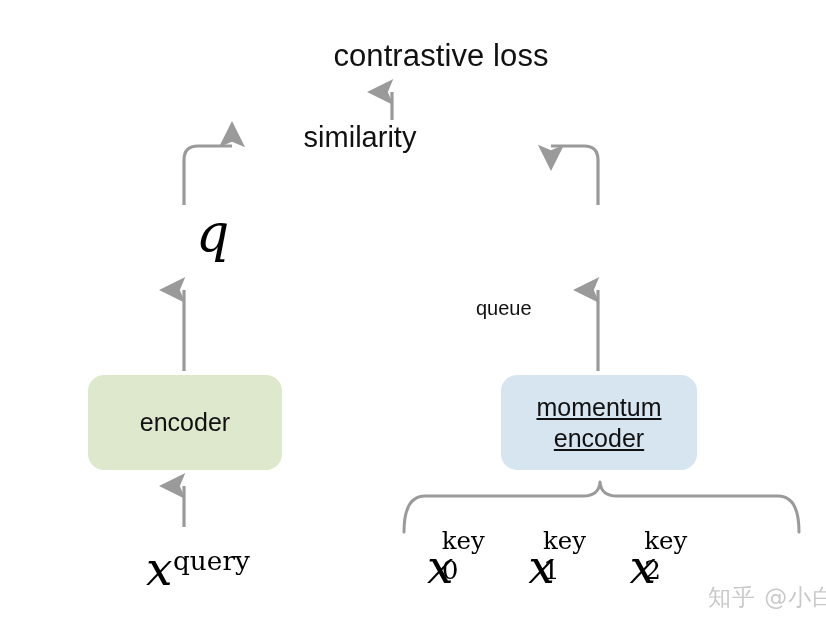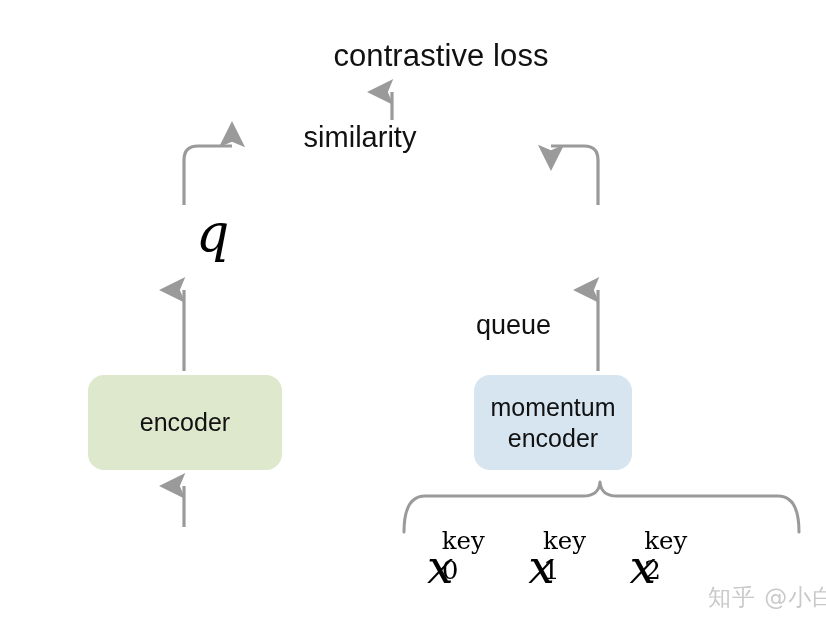--- a/index.html
+++ b/index.html
@@ -41,44 +41,44 @@
     font-size: 31px;
     letter-spacing: 0.1px;
   }
   #similarity {
     left: 0; top: 121px;
     width: 664px;
     text-align: center;
     font-size: 29px;
   }
   #queue-label {
-    left: 448px; top: 310px;
-    font-size: 27px;
+    left: 448px; top: 297px;
+    font-size: 20px;
     text-align: right;
   }
   
   .box {
     position: absolute;
     border-radius: 16px;
     display: flex;
     align-items: center;
     justify-content: center;
     text-align: center;
     color: #111111;
     font-size: 25px;
     line-height: 1.24;
     font-family: "Liberation Sans", sans-serif;
   }
   #encoder-box {
     left: 88px; top: 375px;
     width: 194px; height: 95px;
   }
   #momentum-encoder-box {
-    left: 474px; top: 375px;
-    width: 158px; height: 95px;
+    left: 501px; top: 375px;
+    width: 196px; height: 95px; text-decoration: underline;
   }
   
   .math {
     font-family: "DejaVu Serif", "Liberation Serif", serif;
     font-style: italic;
     color: #000000;
   }
   .math sub, .math sup {
     font-style: normal;
     font-family: "DejaVu Serif", "Liberation Serif", serif;
@@ -215,20 +215,21 @@
     <span>encoder</span>
   </div>
 
   <div class="box" id="momentum-encoder-box" style="background:#d6e5f0">
     <span>
       <span>momentum</span><br>
       <span>encoder</span>
     </span>
   </div>
 
+  <div class="node-label math" id="x-query"><span>x</span><sup>query</sup></div>
 
   <div class="node-label math" id="x-key-row">
     <span class="xitem"><span class="base">x</span><span class="sb">0</span><span class="sp">key</span></span><span class="xitem"><span class="base">x</span><span class="sb">1</span><span class="sp">key</span></span><span class="xitem"><span class="base">x</span><span class="sb">2</span><span class="sp">key</span></span>
   </div>
 
   <div id="watermark">知乎 @小白</div>
 
 </div>
 
 </body></html>

